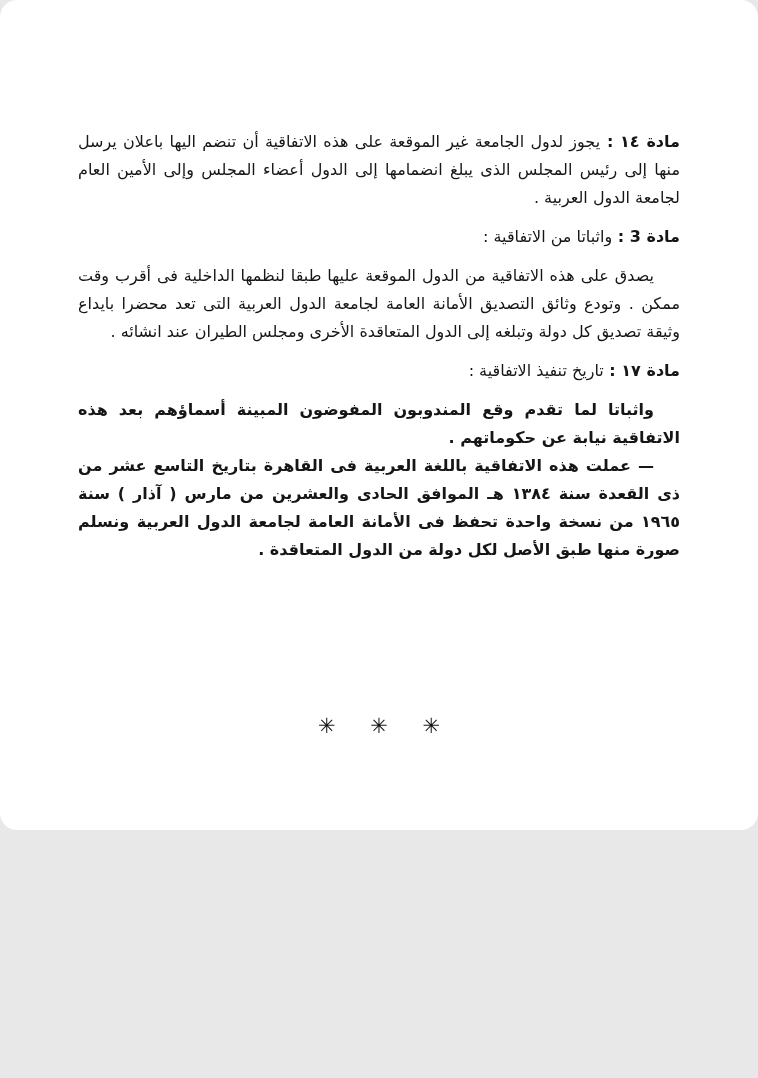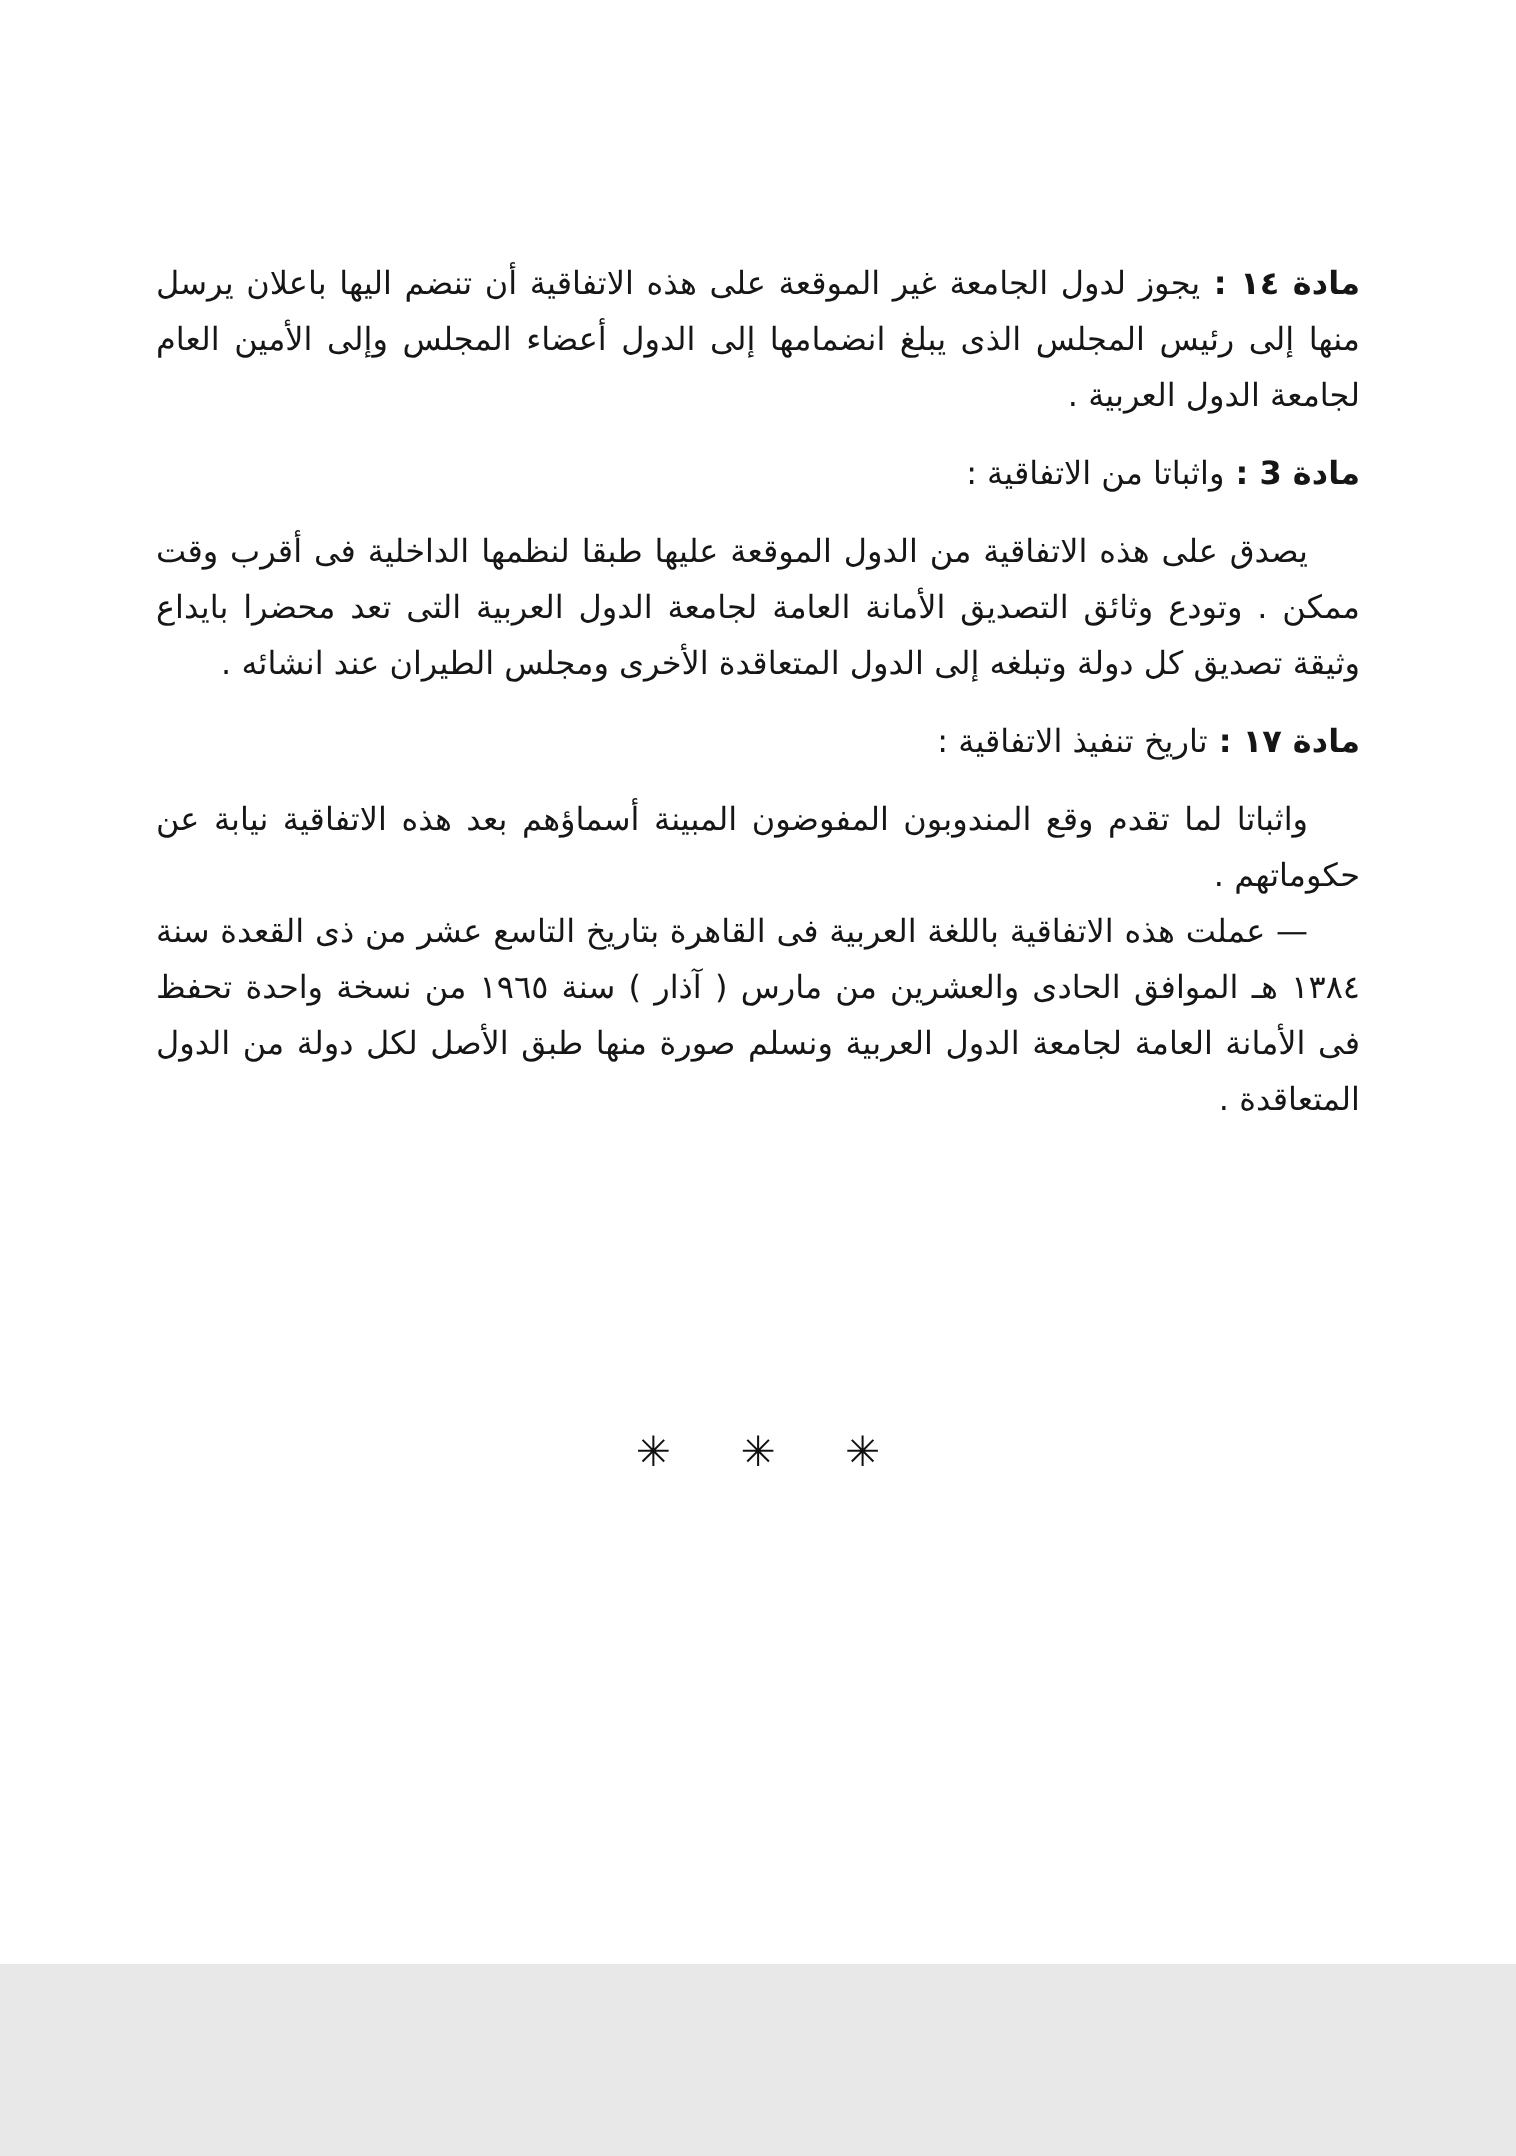--- a/index.html
+++ b/index.html
@@ -1,41 +1,42 @@
 <!DOCTYPE html>
 <html lang="ar" dir="rtl"><head>
 <meta charset="utf-8">
 <style>
   html, body { margin: 0; padding: 0; background: #e8e8e8; }
   .page {
     position: relative;
     width: 758px;
-    height: 982px;
+    height: 830px;
     margin: 0 auto;
     background: #ffffff;
     overflow: hidden;
     font-family: "DejaVu Sans", sans-serif;
     color: #161616;
     direction: rtl;
+    border-radius: 17px;
   }
   .content {
     position: absolute;
     top: 128px;
     right: 78px;
     width: 602px;
     font-size: 16px;
     line-height: 28px;
     text-align: justify;
   }
   .content p { margin: 0; }
   .article { margin-bottom: 11px; }
   .article-heading { font-weight: normal; }
   .article-label { font-weight: bold; }
   .para-indent { text-indent: 26px; }
-  .closing { margin-top: 4px; }
+  .closing { margin-top: 4px; font-weight: bold; }
   .closing p { text-indent: 26px; }
   .separator {
     position: absolute;
     top: 714px;
     left: 0; right: 0;
     text-align: center;
     font-size: 21px;
     letter-spacing: 0;
     word-spacing: 28px;
     color: #111111;

